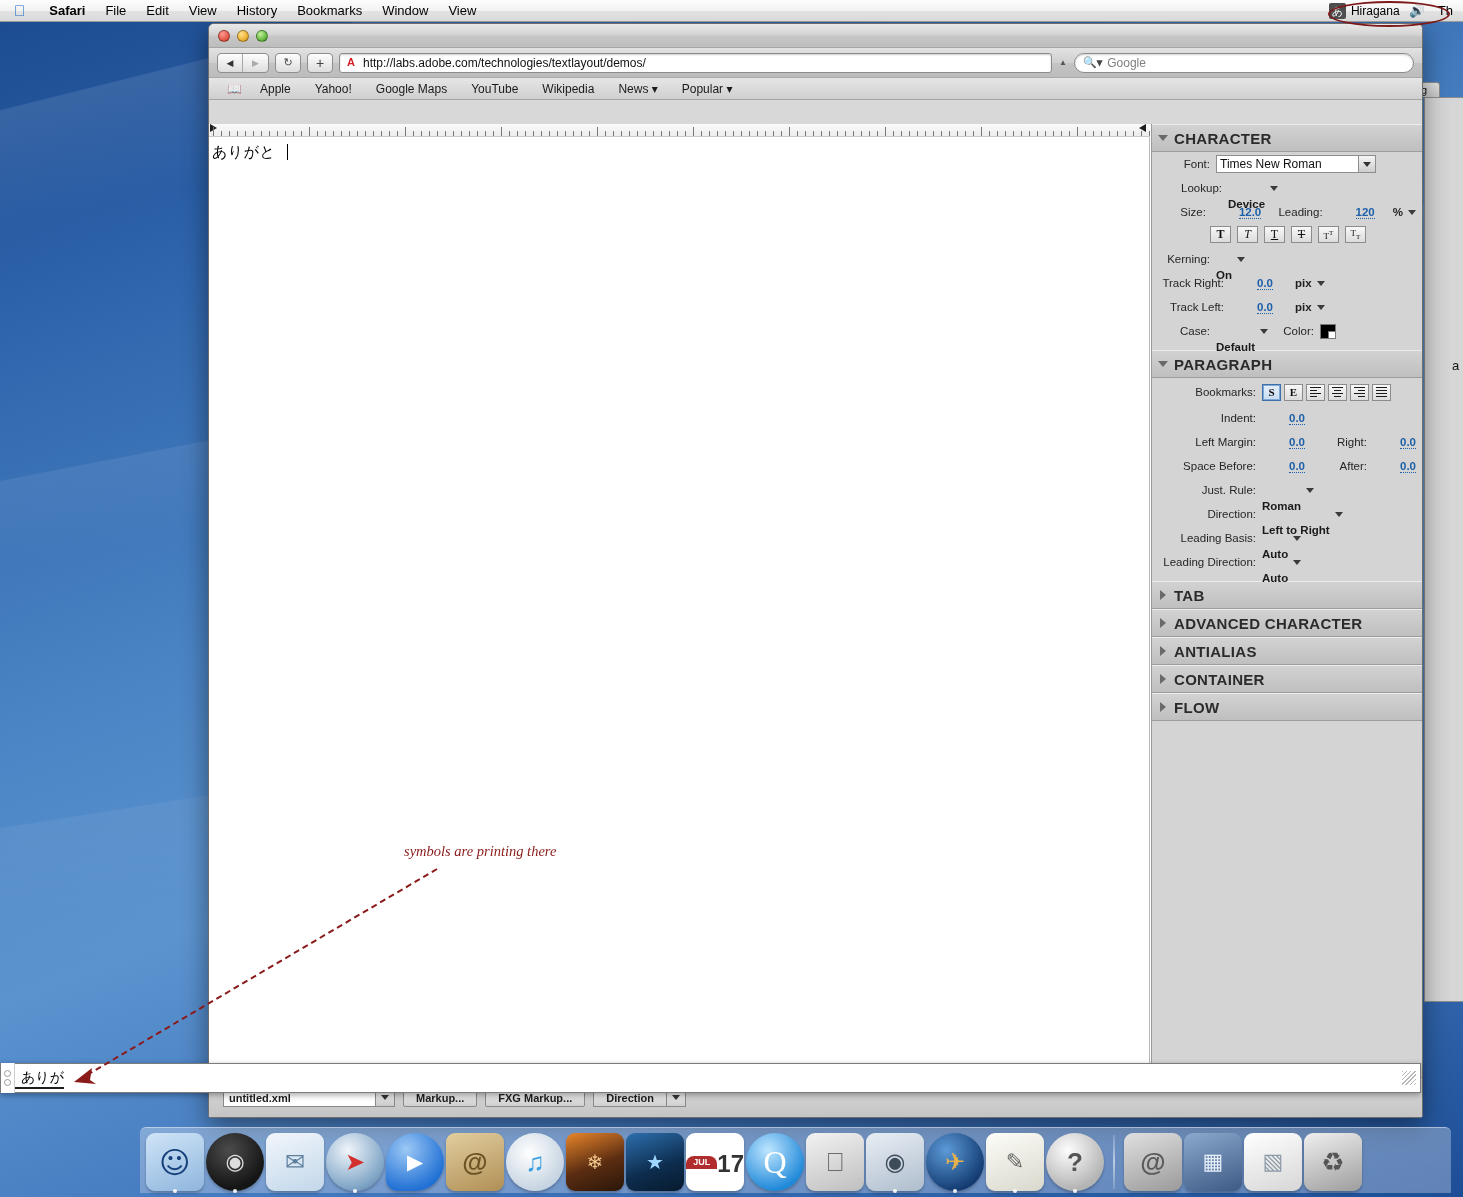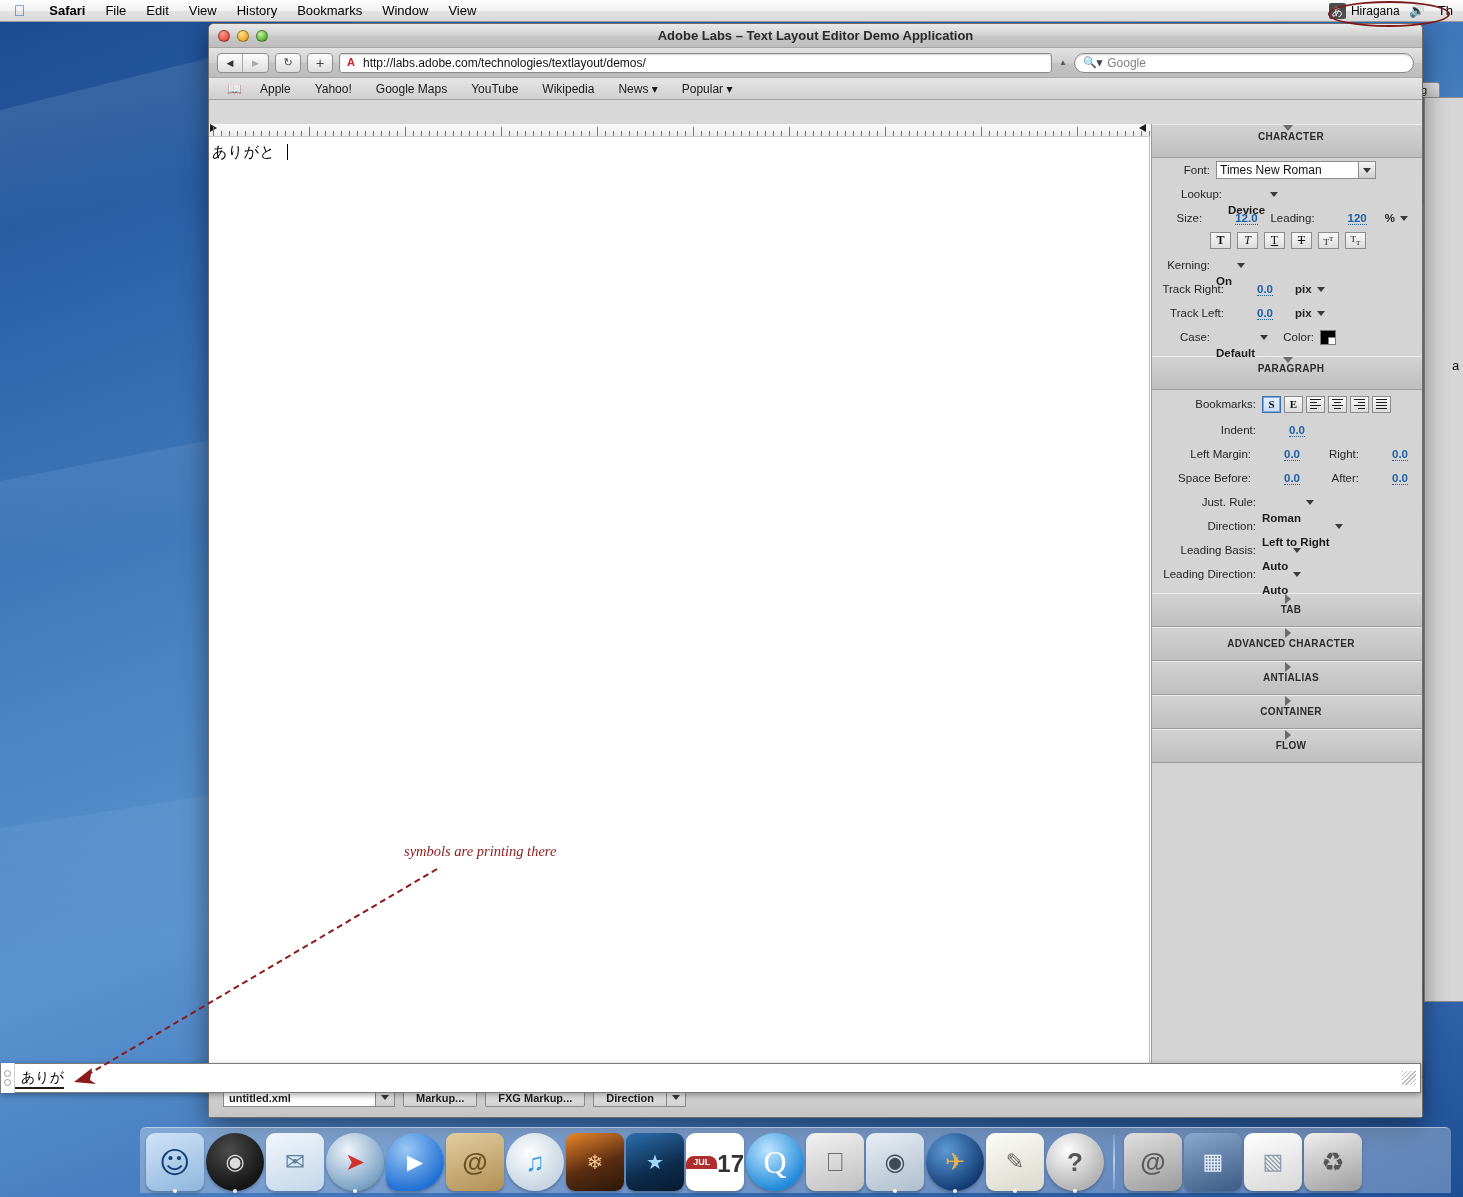--- a/index.html
+++ b/index.html
@@ -158,31 +158,30 @@
   #tabstrip .tb.w1 { width:95px; }
   #tabstrip .tb.w2 { width:77px; }
 
   
   #panel {
     position:absolute; left:942px; top:0; width:273px; height:995px;
     background:#d4d4d4; border-left:1px solid #9b9b9b;
     font-size:11.5px; color:#1f1f1f;
   }
   .sec-head {
-    height:34px; display:flex; align-items:center;
+    height:28px; display:flex; align-items:center;
     background:linear-gradient(180deg,#d2d2d2,#bfbfbf);
     border-top:1px solid #ececec; border-bottom:1px solid #9d9d9d;
-    font-weight:bold; font-size:10px; color:#2b2b2b; letter-spacing:.3px;
+    font-weight:bold; font-size:15px; color:#2b2b2b; letter-spacing:.3px;
     padding-left:6px;
-    flex-direction:column;
   }
   .tri { width:0;height:0; margin-right:6px; }
   .tri.open { border-left:5px solid transparent; border-right:5px solid transparent; border-top:6px solid #6a6a6a;}
   .tri.closed { border-top:5px solid transparent; border-bottom:5px solid transparent; border-left:6px solid #6a6a6a; margin-left:2px; margin-right:8px;}
-  .row { display:flex; align-items:center; height:24px; padding-right:16px; }
+  .row { display:flex; align-items:center; height:24px; padding-right:8px; }
   .lbl { text-align:right; color:#262626; padding-right:6px; }
   .val-b { font-weight:bold; color:#1a1a1a;margin-top:32px; }
   .val-blue { color:#1d5fa8; font-weight:bold; border-bottom:1px dotted #1d5fa8; cursor:pointer;margin-left:27px;}
   .caretdn { display:inline-block; margin-left:5px; border-left:4px solid transparent; border-right:4px solid transparent; border-top:5px solid #3a3a3a; vertical-align:middle;}
   .fontbox {
     width:160px; height:18px; background:#fff; border:1px solid #8d8d8d;
     display:flex; align-items:center; font-size:12px; padding-left:3px; color:#111;
   }
   .fontbox .arrowbtn {
     margin-left:auto; width:17px; height:16px; background:linear-gradient(180deg,#f6f6f6,#cdcdcd);
@@ -314,21 +313,20 @@
 <div class="redcircle"></div>
 
 <div id="safari">
 
   <div id="titlebar">
     <div class="traffic">
       <div class="tl r"></div>
       <div class="tl y"></div>
       <div class="tl g"></div>
     </div>
-    <div id="wintitle">Adobe Labs – Text Layout Editor Demo Application</div>
   </div>
 
   <div id="toolbar">
     <div class="navgrp">
       <div>◀</div>
       <div class="dis">▶</div>
     </div>
     <div class="tbtn" style="width:26px">↻</div>
     <div class="tbtn" style="width:26px;font-size:14px">+</div>
     <div class="urlfield">

